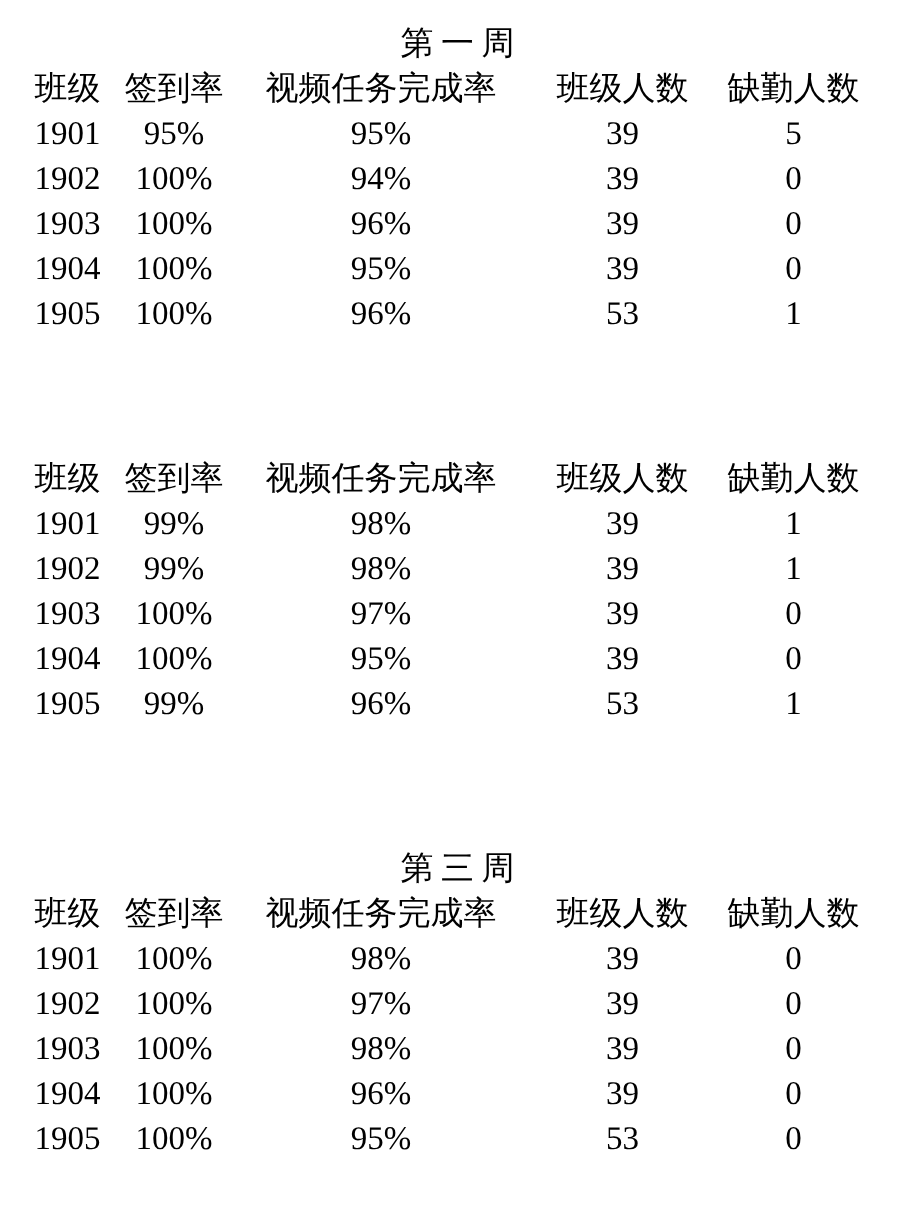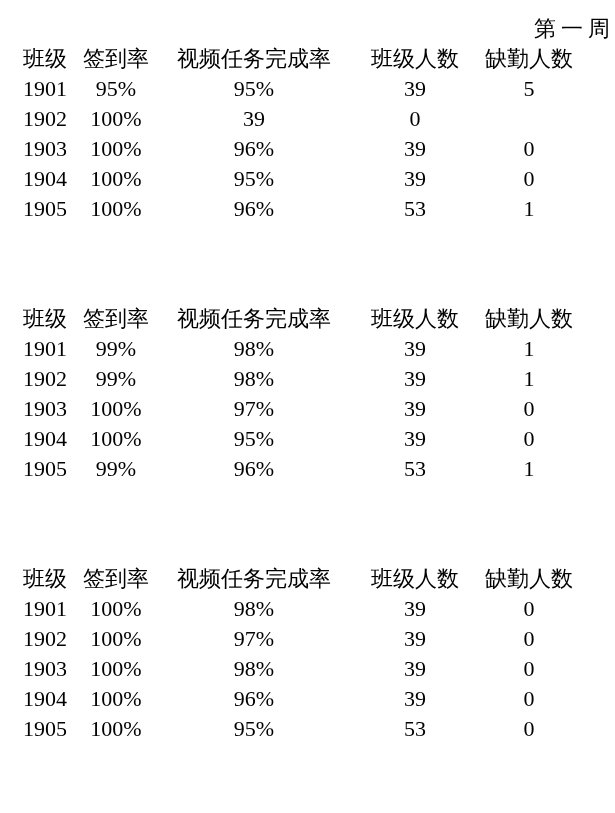--- a/index.html
+++ b/index.html
@@ -18,21 +18,21 @@
   .page {
     padding-top: 14px;
   }
   .week-table {
     margin-bottom: 80px;
   }
   .week-table:last-child {
     margin-bottom: 0;
   }
   .table-title {
-    text-align: right;
+    text-align: center;
     height: 30px;
     line-height: 30px;
     letter-spacing: 5px;
   }
   .row {
     display: grid;
     grid-template-columns: 60px 82px 194px 128px 100px;
     margin-left: 15px;
     height: 30px;
     line-height: 30px;
@@ -61,20 +61,21 @@
           <div class="row">
             <div class="cell">1901</div>
             <div class="cell">95%</div>
             <div class="cell">95%</div>
             <div class="cell">39</div>
             <div class="cell">5</div>
           </div>
           <div class="row">
             <div class="cell">1902</div>
             <div class="cell">100%</div>
+            <div class="cell">94%</div>
             <div class="cell">39</div>
             <div class="cell">0</div>
           </div>
           <div class="row">
             <div class="cell">1903</div>
             <div class="cell">100%</div>
             <div class="cell">96%</div>
             <div class="cell">39</div>
             <div class="cell">0</div>
           </div>
@@ -136,20 +137,21 @@
             <div class="cell">1905</div>
             <div class="cell">99%</div>
             <div class="cell">96%</div>
             <div class="cell">53</div>
             <div class="cell">1</div>
           </div>
         </div>
   </section>
 
   <section class="week-table">
+    <div class="table-title">第三周</div>
     <div class="row header-row">
           <div class="cell header-cell">班级</div>
           <div class="cell header-cell">签到率</div>
           <div class="cell header-cell">视频任务完成率</div>
           <div class="cell header-cell">班级人数</div>
           <div class="cell header-cell">缺勤人数</div>
         </div>
     <div>
           <div class="row">
             <div class="cell">1901</div>

